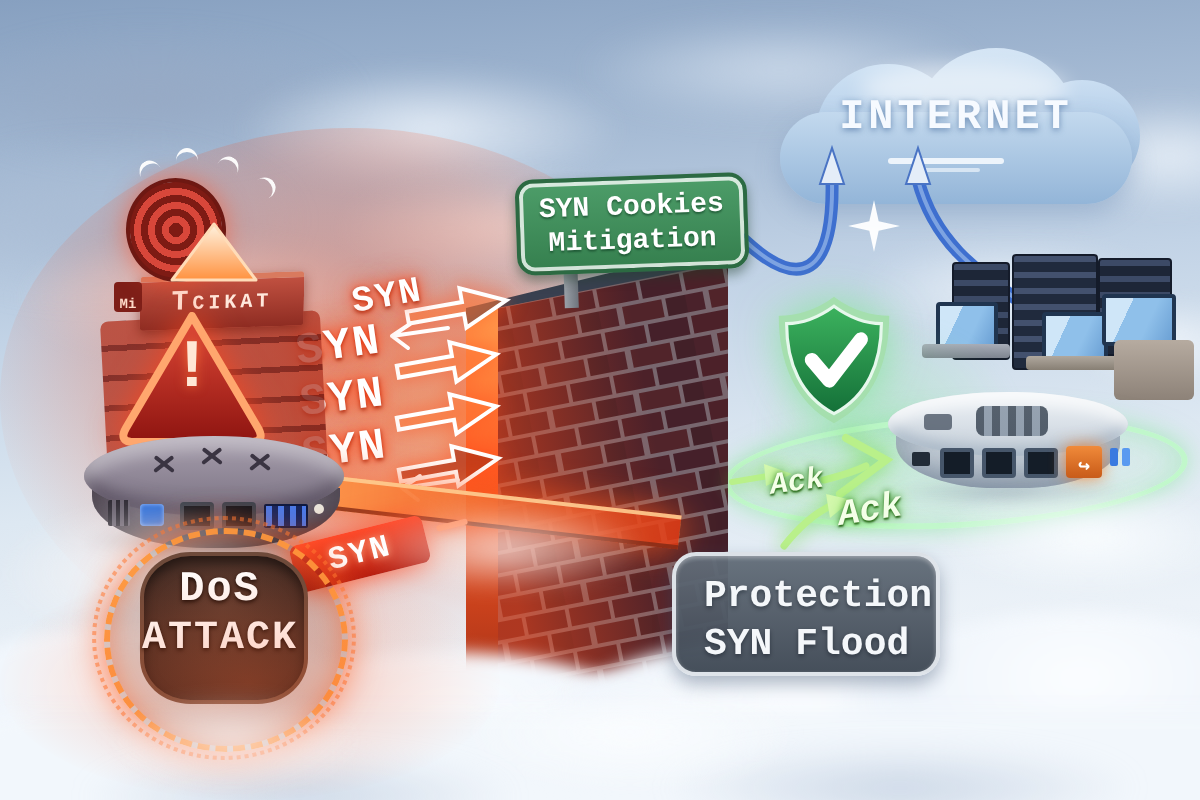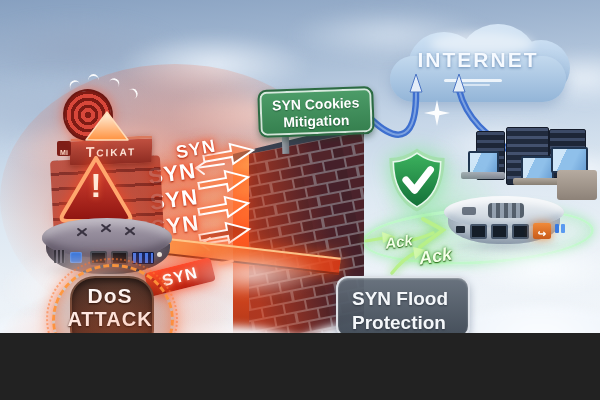--- a/index.html
+++ b/index.html
@@ -1,17 +1,17 @@
 <!DOCTYPE html>
 <html><head>
 <meta charset="utf-8">
 <style>
   html,body{margin:0;padding:0;background:#222;}
-  #canvas{position:relative;width:600px;height:333px;overflow:hidden;
-    font-family:Liberation Sans, sans-serif;
+  #canvas{position:relative;width:600px;height:400px;overflow:hidden;
+    font-family:Liberation Mono, monospace;
     background:linear-gradient(175deg,#87a0c0 0%,#9fb5d0 16%,#c2d3e6 38%,#dde8f2 58%,#ecf2f8 78%,#f2f6fa 100%);}
   .abs{position:absolute;}
   .cloud{position:absolute;border-radius:50%;pointer-events:none;}
   .glow{position:absolute;border-radius:50%;pointer-events:none;}
   .syn-label{position:absolute;font-weight:bold;color:#fff;letter-spacing:1px;
     text-shadow:0 0 6px #ff4a1e,0 0 14px #ff4a1e,0 1px 2px #7e1200;}
   .ack{position:absolute;font-style:italic;font-weight:bold;color:#f4ffe8;
     text-shadow:0 0 3px #2f7d22,0 0 9px #6fe04a,0 1px 1px #1d4d12;}
   .sign-green{position:absolute;left:258px;top:88px;width:116px;height:48px;z-index:40;
     background:linear-gradient(180deg,#4d9d69,#357f4e);border:2px solid #2c6a42;border-radius:9px;
@@ -254,17 +254,17 @@
   <div class="cloud" style="left:470px;top:242px;width:150px;height:54px;background:radial-gradient(ellipse,rgba(250,253,255,.92),transparent 72%);filter:blur(4px);z-index:36;"></div>
   <div class="cloud" style="left:182px;top:252px;width:140px;height:44px;background:radial-gradient(ellipse,rgba(250,245,245,.75),transparent 72%);filter:blur(5px);z-index:36;"></div>
   <div class="cloud" style="left:52px;top:348px;width:130px;height:46px;background:radial-gradient(ellipse,rgba(253,250,249,.7),transparent 72%);filter:blur(5px);z-index:36;"></div>
 
   <div class="abs" style="left:282px;top:130px;width:7px;height:24px;background:linear-gradient(90deg,#9aa0a8,#6e747c);transform:rotate(-2deg);z-index:39;"></div>
   <div class="sign-green">
     <div>SYN Cookies</div>
     <div>Mitigation</div>
   </div>
   <div class="sign-slate">
+    <div>Protection</div>
     <div>SYN Flood</div>
-    <div>Protection</div>
   </div>
 
 </div>
 
 </body></html>

